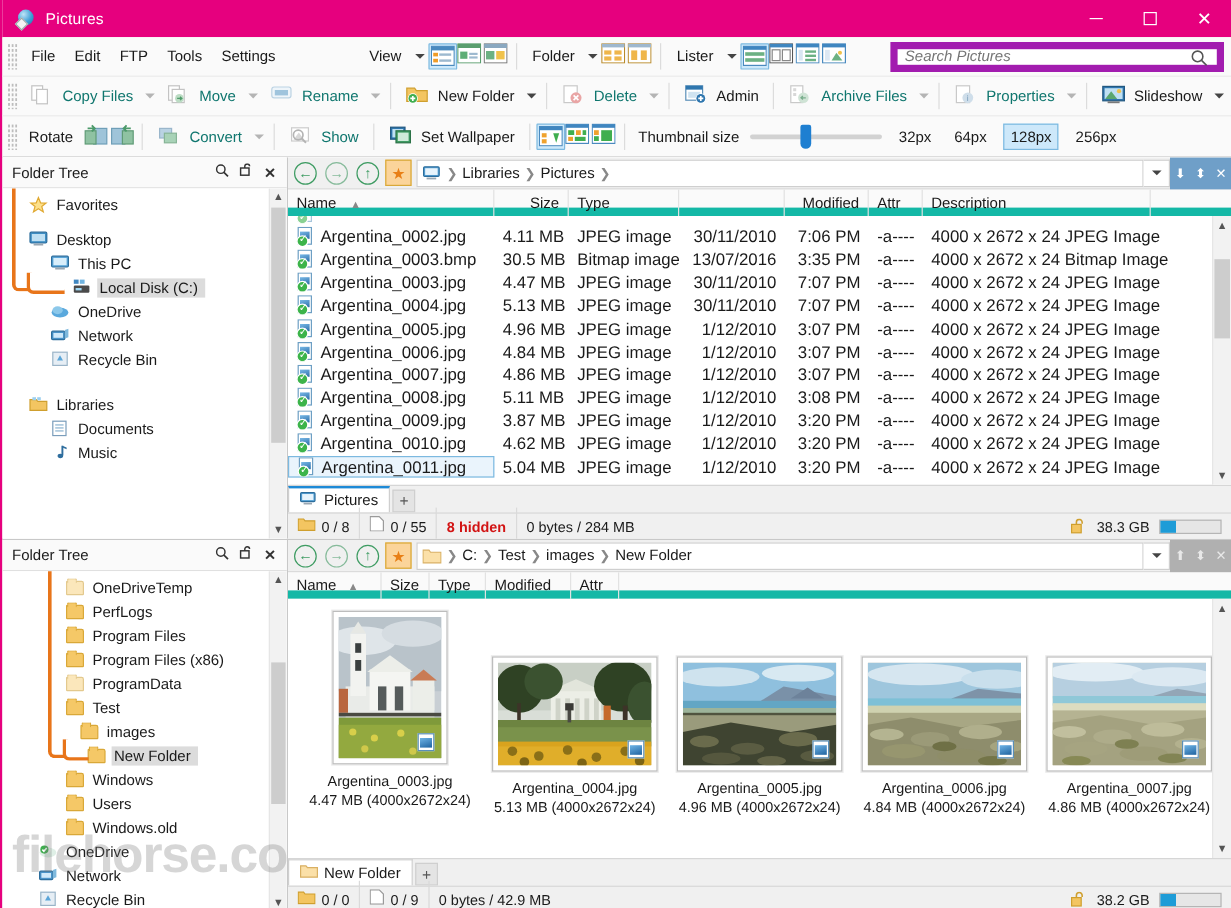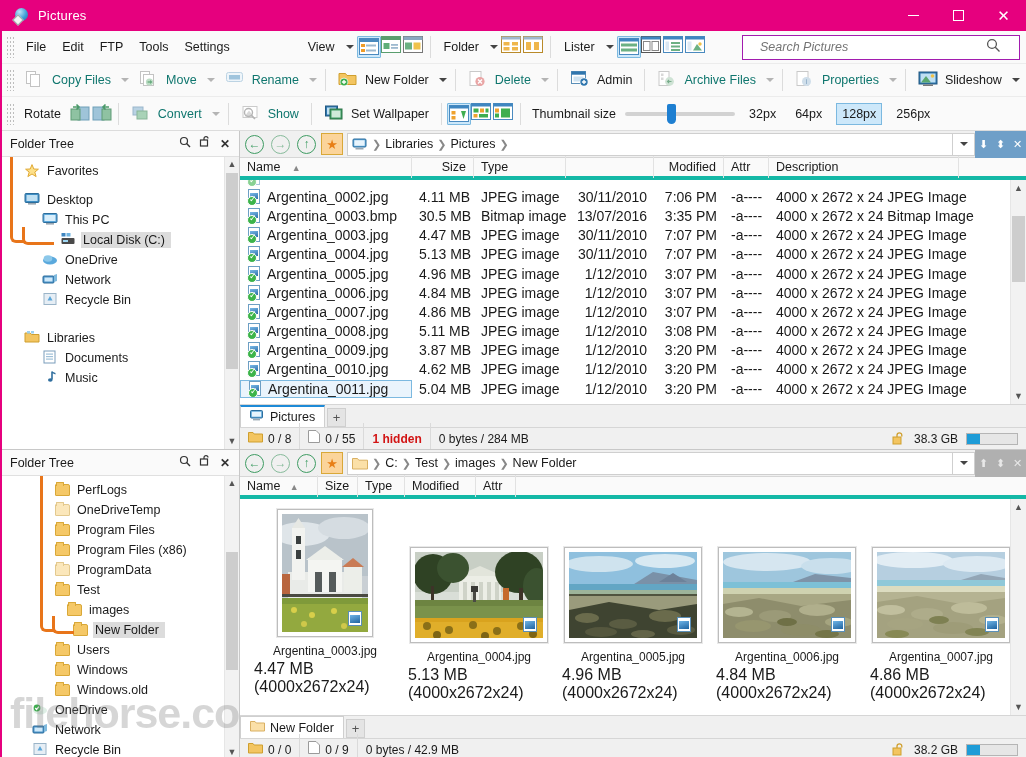--- a/index.html
+++ b/index.html
@@ -51,21 +51,21 @@
   .tbtn.disabled { color: #0f766e; }
   .caret { width: 0; height: 0; border-left: 4px solid transparent; border-right: 4px solid transparent;
            border-top: 4px solid #444; margin: 0 3px; }
   .caret.dis { border-top-color: #b4b4b4; }
   .sep { width: 1px; height: 22px; background: #dcdcdc; margin: 0 5px; flex: 0 0 1px; }
   .icobox { width: 22px; height: 20px; position: relative; flex: 0 0 22px; }
   .selbox { background: #cde8fa; border: 1px solid #7cb9e0; border-radius: 1px; padding: 1px; }
 
   .search {
     margin-left: auto; margin-right: 6px; flex: 0 0 278px; height: 25px; background: #fff;
-    border: 1px solid #a21caf; display: flex; align-items: center; padding: 0 17px;
+    border: 6px solid #a21caf; display: flex; padding: 0 6px;
   }
   .search input {
     border: none; outline: none; width: 100%; font-size: 12.5px; font-style: italic; color: #8a8a8a;
     font-family: "Liberation Sans", sans-serif; background: transparent;
   }
   .search .mag { flex: 0 0 16px; }
 
   .slider-wrap { display:flex; align-items:center; gap:9px; }
   .track { width: 110px; height: 4px; background: #d2d2d2; border-radius: 2px; position: relative; }
   .thumb { position: absolute; left: 38%; top: -8px; width: 9px; height: 20px; background: #1e7fd1;
@@ -125,22 +125,22 @@
   .crumbs .sepc { color: #888; font-size: 11px; }
   .crumbs .pcico { width: 16px; height: 13px; position: relative; }
   .addr-ctl { display: flex; align-items: center; }
   .addr-ctl .dd { width: 22px; height: 23px; display:flex; align-items:center; justify-content:center;
                   background:#fff; border:1px solid #cfcfcf; border-left:none; }
   .addr-ctl .pbtn { width: 17px; height: 25px; display:flex; align-items:center; justify-content:center;
                     font-size: 11px; color: #fff; }
   .pbar-active { background: #6f9fc8; }
   .pbar-inactive { background: #b0b0b0; }
 
-  .cols { height: 22px; display: flex; align-items: center; background: #fafafa;
-          border-bottom: 4px solid #14b8a6; font-size: 12.5px; }
+  .cols { height: 22px; display: flex; align-items: flex-start; background: #fafafa;
+          border-bottom: 7px solid #14b8a6; font-size: 12.5px; }
   .col { padding: 0 7px; height: 22px; line-height: 22px; border-right: 1px solid #e2e2e2;
          overflow: hidden; white-space: nowrap; }
   .col.r { text-align: right; }
   .rows { flex: 1 1 auto; position: relative; overflow: hidden; }
   .row { height: 19.2px; display: flex; align-items: center; font-size: 14px; white-space: nowrap; }
   .row .c { padding: 0 7px; overflow: hidden; }
   .row .c.r { text-align: right; }
   .row.sel .namecell { border: 1px solid #7cb9e0; background: #eaf4fc; }
   .jpgico { width: 15px; height: 16px; position: relative; flex: 0 0 15px; margin-right: 5px; }
   .jpgico .pg { position:absolute; left:1px; top:0; width:12px; height:15px; background:#fff;
@@ -177,21 +177,21 @@
   .thumbs { display: flex; align-items: flex-start; gap: 12px; }
   .thumb-item { width: 142px; display: flex; flex-direction: column; align-items: center; }
   .thumb-pic { border: 1px solid #bdbdbd; padding: 4px; background: #fff;
                box-shadow: 0 0 0 1px #e9e9e9; position: relative; }
   .thumb-pic .inner { position: relative; overflow: hidden; }
   .thumb-badge { position: absolute; right: 6px; bottom: 6px; width: 14px; height: 15px; background:#fff;
                  border:1px solid #5a8fb8; }
   .thumb-badge::after{ content:""; position:absolute; left:1px; top:3px; right:1px; bottom:2px;
                  background:linear-gradient(160deg,#6fb4e6,#1f63a0); }
   .tname { margin-top: 7px; font-size: 12px; }
-  .tmeta { margin-top: 2px; font-size: 16px; }
+  .tmeta { margin-top: 2px; font-size: 12px; }
 
   .wm { position: absolute; left: 8px; bottom: 22px; font-size: 43px; font-weight: bold;
         color: rgba(120,120,120,.30); pointer-events: none; letter-spacing: -1px; z-index: 5; }
 </style>
 </head>
 <body>
 
 <div class="app">
 
   <div class="titlebar">
@@ -959,21 +959,21 @@
               <span>0 / 8</span>
             </div>
             <div class="st">
               <span>
                 <svg width="12" height="13" viewBox="0 0 12 13">
                     <path d="M0.5 0.5 L8 0.5 L11.5 4 L11.5 12.5 L0.5 12.5 Z" fill="#fff" stroke="#9a9a9a"></path>
                   </svg>
               </span>
               <span>0 / 55</span>
             </div>
-            <div class="st red">1 hidden</div>
+            <div class="st red">8 hidden</div>
             <div class="st" style="border-right:none">0 bytes / 284 MB</div>
             <div style="margin-left:auto;display:flex;align-items:center;gap:8px;padding-right:8px">
               <span class="lockico">
                 <svg width="14" height="13" viewBox="0 0 14 13">
                     <rect x="1" y="5" width="8" height="7" fill="#f3c561" stroke="#cf9f2e"></rect>
                     <path d="M5 5 V3.2 a2.4 2.4 0 0 1 4.8 0 V4.4" fill="none" stroke="#cf9f2e" stroke-width="1.3"></path>
                   </svg>
               </span>
               <span>38.3 GB</span>
               <span class="diskbar">
@@ -1002,32 +1002,32 @@
                   <rect x="1.5" y="4" width="7" height="6" fill="none" stroke="#333" stroke-width="1.2"></rect>
                   <path d="M5 4 V2.6 a2 2 0 0 1 4 0" fill="none" stroke="#333" stroke-width="1.2"></path>
                 </svg>
             </span>
             <span class="ic" style="font-weight:bold">✕</span>
           </div>
           <div class="tree-list">
             <div style="padding-top:4px">
               <div class="tnode" style="padding-left:52px">
                 <span class="ti">
+                    <span class="fold pale"></span>
+                  </span>
+                <span class="lbl">OneDriveTemp</span>
+              </div>
+              <div class="tnode" style="padding-left:52px">
+                <span class="ti">
                     <span class="fold"></span>
                   </span>
                 <span class="lbl">PerfLogs</span>
               </div>
               <div class="tnode" style="padding-left:52px">
                 <span class="ti">
-                    <span class="fold pale"></span>
-                  </span>
-                <span class="lbl">OneDriveTemp</span>
-              </div>
-              <div class="tnode" style="padding-left:52px">
-                <span class="ti">
                     <span class="fold"></span>
                   </span>
                 <span class="lbl">Program Files</span>
               </div>
               <div class="tnode" style="padding-left:52px">
                 <span class="ti">
                     <span class="fold"></span>
                   </span>
                 <span class="lbl">Program Files (x86)</span>
               </div>
@@ -1052,27 +1052,27 @@
               <div class="tnode sel" style="padding-left:70px">
                 <span class="ti">
                     <span class="fold"></span>
                   </span>
                 <span class="lbl">New Folder</span>
               </div>
               <div class="tnode" style="padding-left:52px">
                 <span class="ti">
                     <span class="fold"></span>
                   </span>
-                <span class="lbl">Users</span>
+                <span class="lbl">Windows</span>
               </div>
               <div class="tnode" style="padding-left:52px">
                 <span class="ti">
                     <span class="fold"></span>
                   </span>
-                <span class="lbl">Windows</span>
+                <span class="lbl">Users</span>
               </div>
               <div class="tnode" style="padding-left:52px">
                 <span class="ti">
                     <span class="fold"></span>
                   </span>
                 <span class="lbl">Windows.old</span>
               </div>
               <div class="tnode" style="padding-left:30px">
                 <span class="ti">
                   <svg width="16" height="14" viewBox="0 0 16 14">

